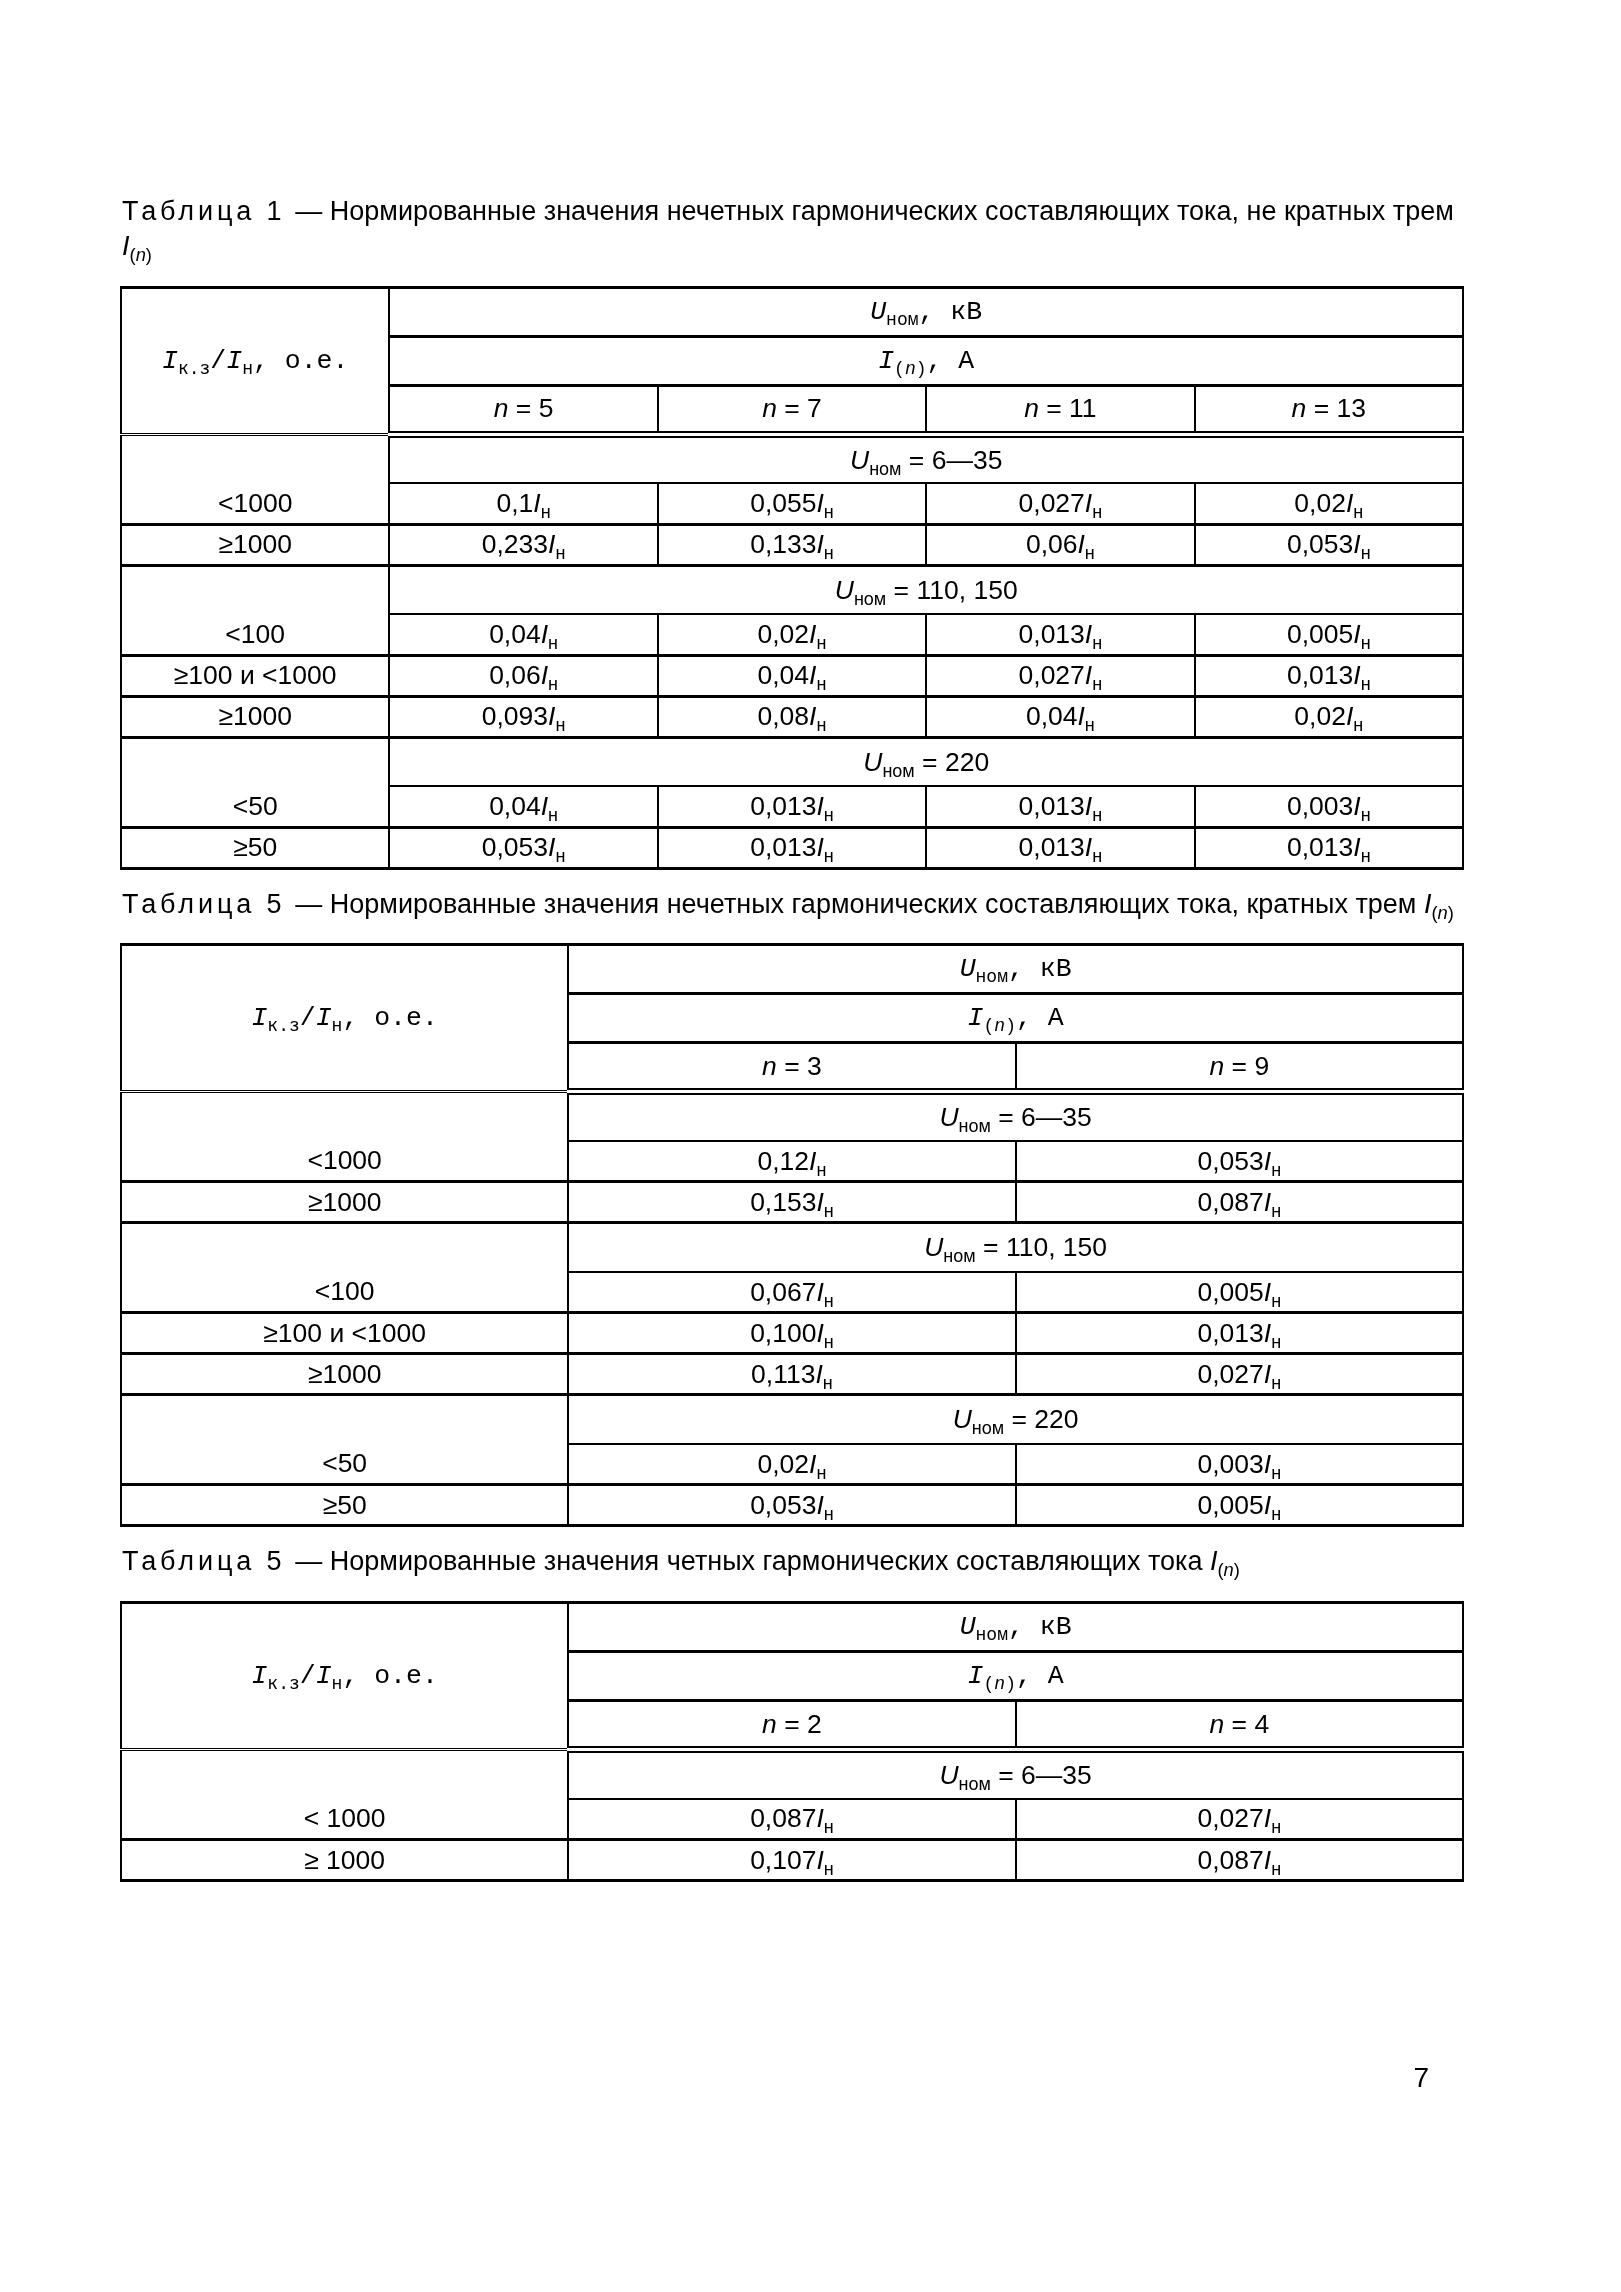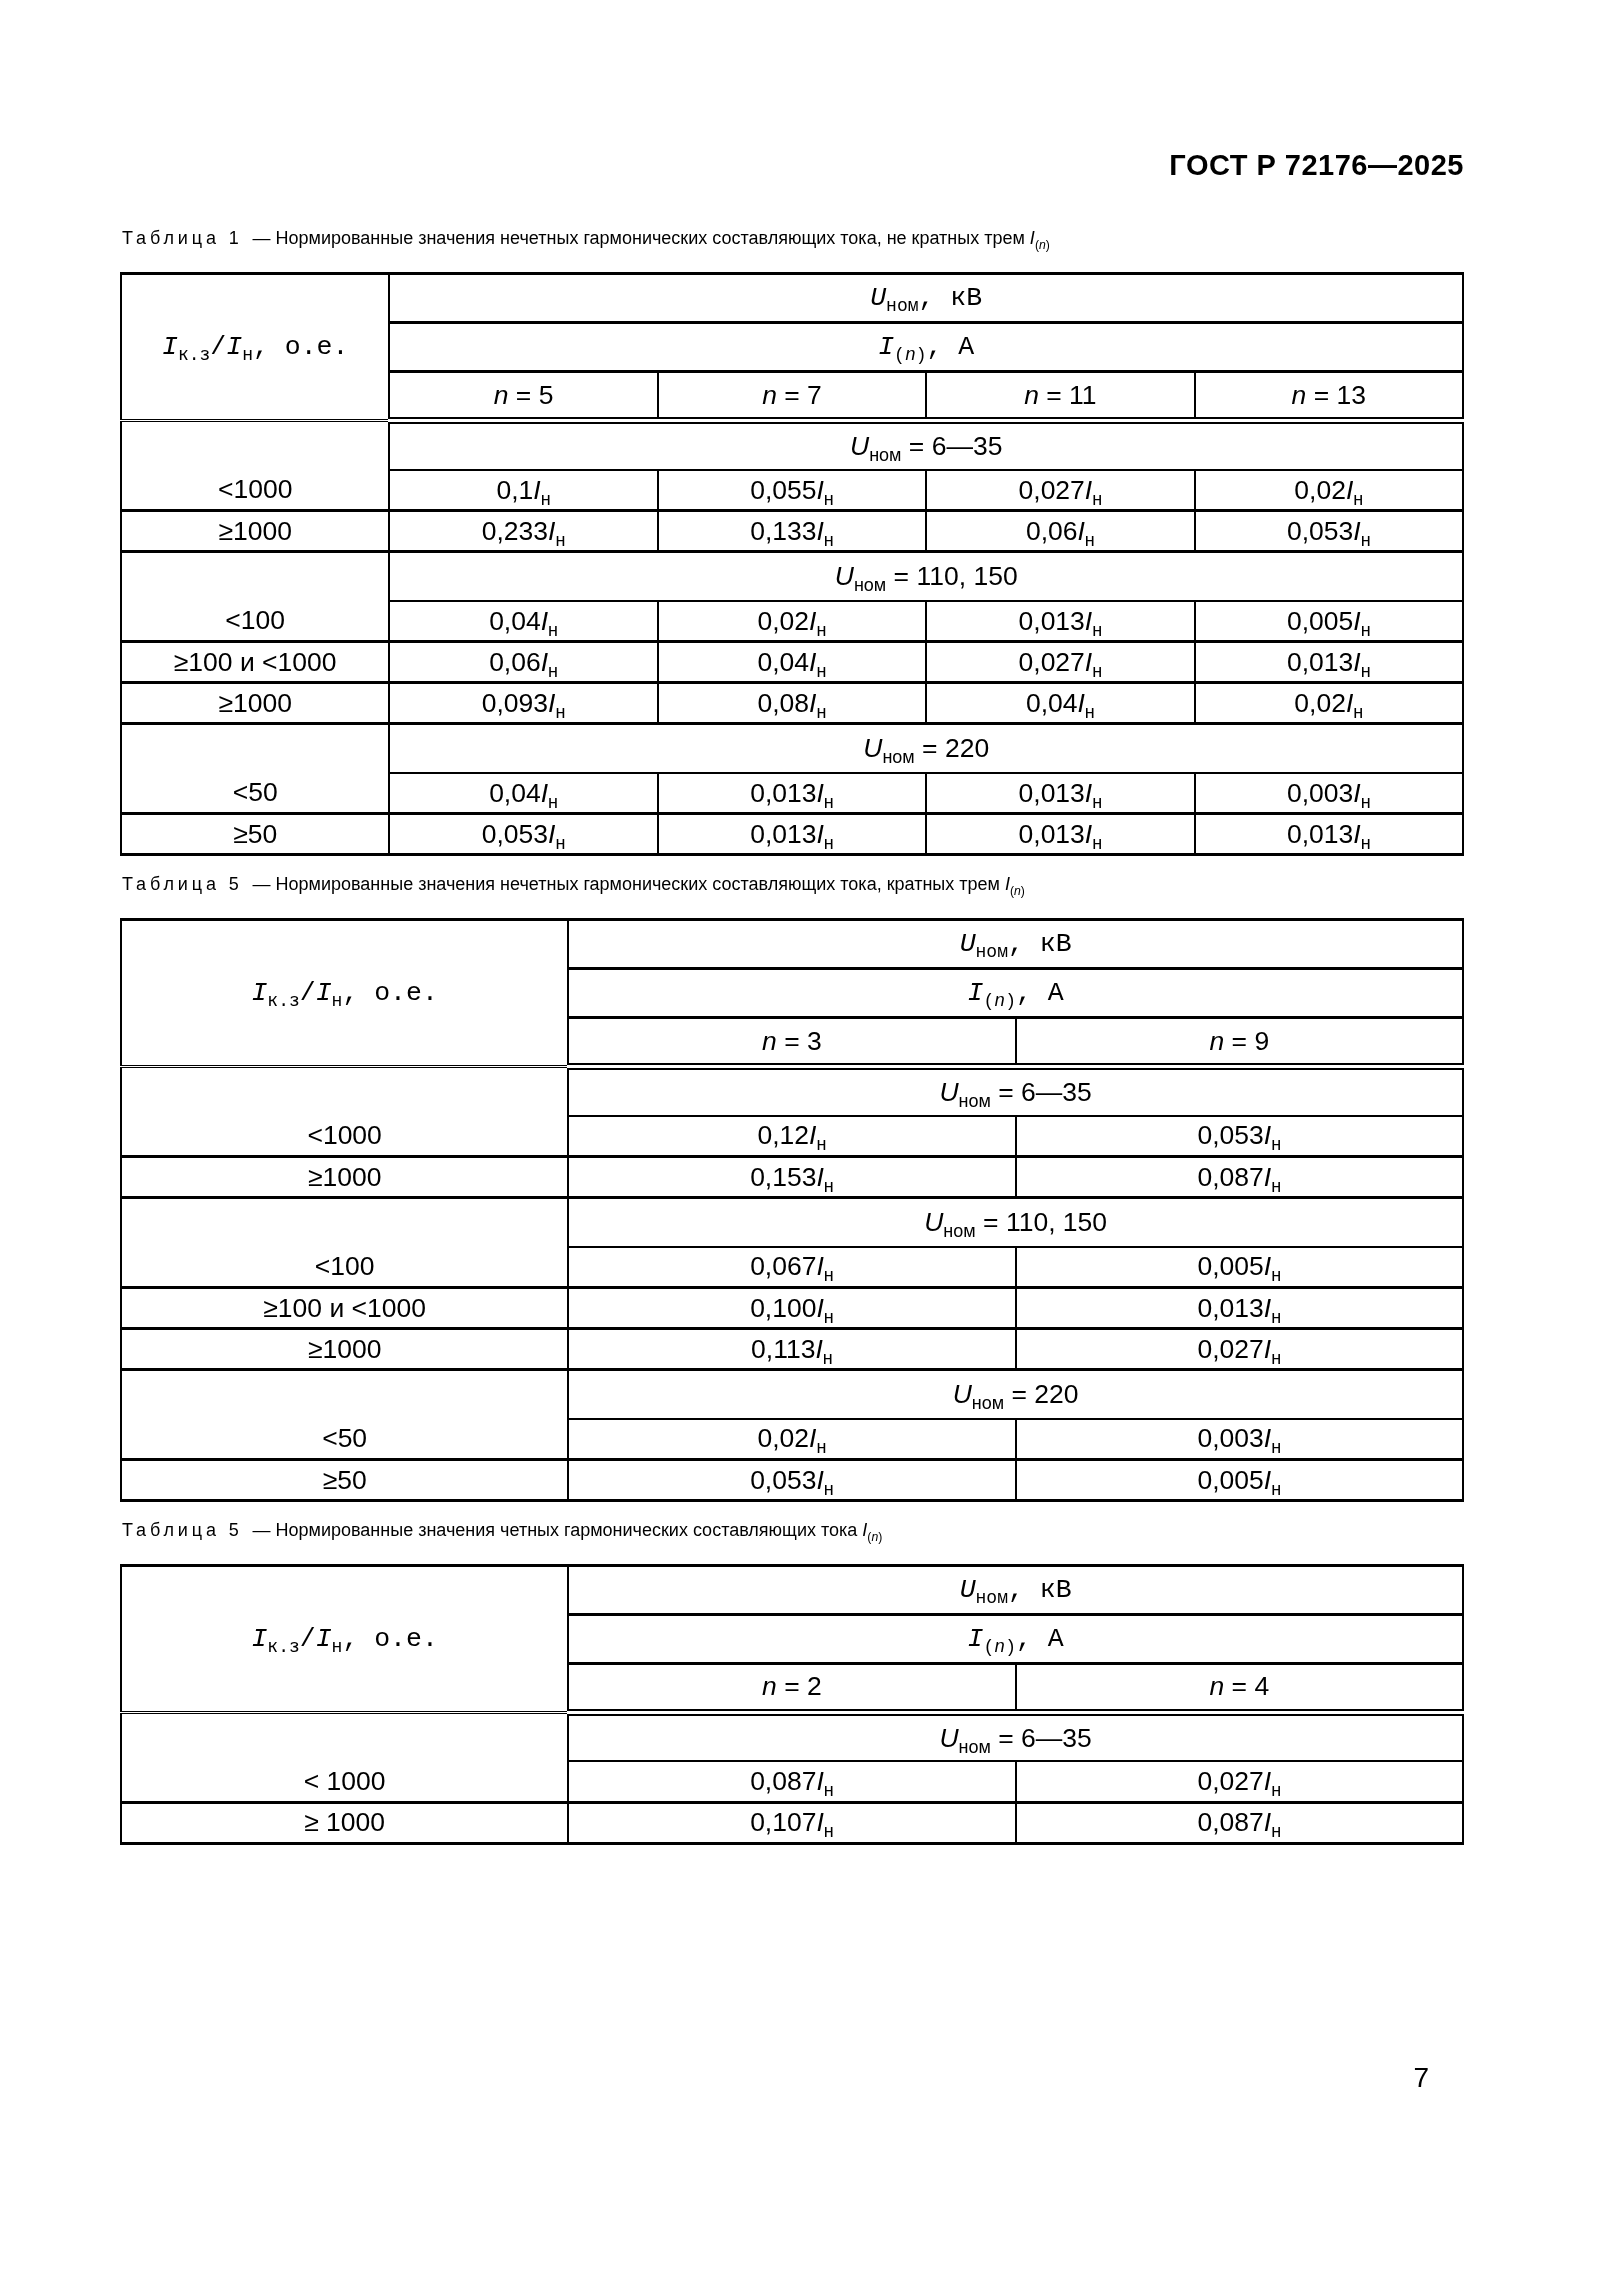--- a/index.html
+++ b/index.html
@@ -15,21 +15,21 @@
     overflow: hidden;
   }
   .gost-header {
     font-size: 29px;
     font-weight: bold;
     text-align: right;
     line-height: 1.15;
     letter-spacing: 0.5px;
   }
   .tbl-title {
-    font-size: 18px;
+    font-size: 27px;
     line-height: 1.3;
     margin: 16.7px 0 0 2px;
   }
   .tbl-title.first { margin-top: 45px; }
   .t-label { letter-spacing: 3.9px; margin-right: 9.8px; white-space: nowrap; }
   table.gost {
     width: 100%;
     border-collapse: collapse;
     table-layout: fixed;
     margin-top: 18.6px;
@@ -59,21 +59,20 @@
     top: 2062px;
     right: 192px;
     font-size: 28px;
   }
 </style>
 </head>
 <body>
 
 <main class="page">
 
-  <div class="gost-header">ГОСТ Р 72176—2025</div>
 
   <div class="tbl-title first">
     <span class="t-label">Таблица 1</span><span>— Нормированные значения нечетных гармонических составляющих тока, не кратных трем <i>I</i><sub>(<i>n</i>)</sub></span>
   </div>
   <table class="gost">
       <colgroup>
         <col style="width:20%">
         <col style="width:20.000%">
         <col style="width:20.000%">
         <col style="width:20.000%">

